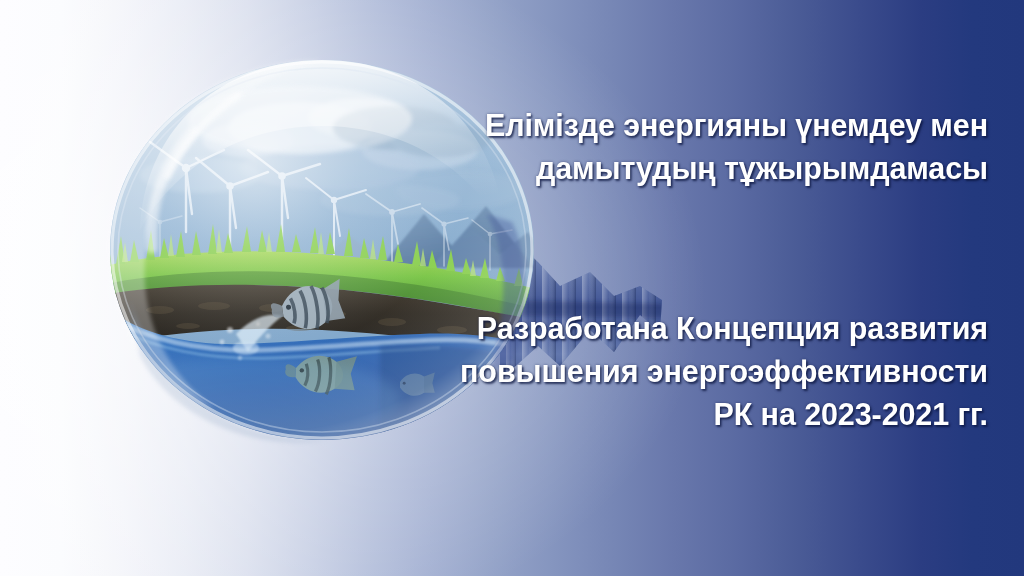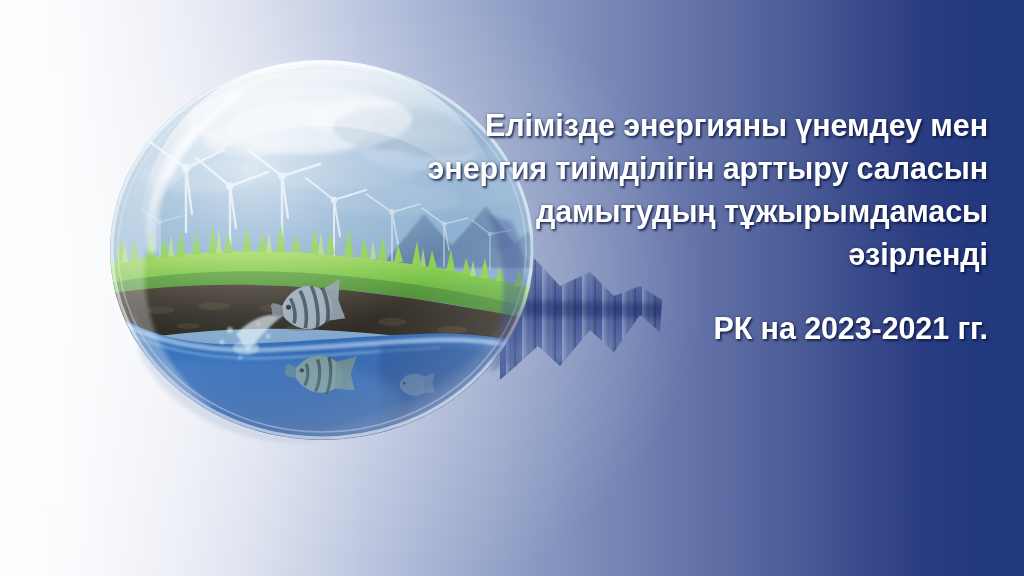--- a/index.html
+++ b/index.html
@@ -442,23 +442,23 @@
       <path d="M130,300 C160,396 240,444 328,440 C262,452 176,424 140,356 Z" fill="#93a8c4" opacity="0.25" filter="url(#softBlur)"></path>
     </g>
 
     <path d="M486,214 C506,246 510,302 490,372 L514,360 C530,300 528,254 512,222 Z" fill="#44589a" opacity="0.4" filter="url(#softBlur)"></path>
   </svg>
 
   <div class="text-layer">
 
     <div class="text-block" id="block-kk">
       <span class="ln">Елімізде энергияны үнемдеу мен</span>
-      <span class="ln">энергия тиімділігін арттыру саласын</span>
       <span class="ln">дамытудың тұжырымдамасы</span>
-      <span class="ln">әзірленді</span>
     </div>
 
     <div class="text-block" id="block-ru">
+      <span class="ln">Разработана Концепция развития</span>
+      <span class="ln">повышения энергоэффективности</span>
       <span class="ln">РК на 2023-2021 гг.</span>
     </div>
 
   </div>
 </div>
 
 </body></html>

